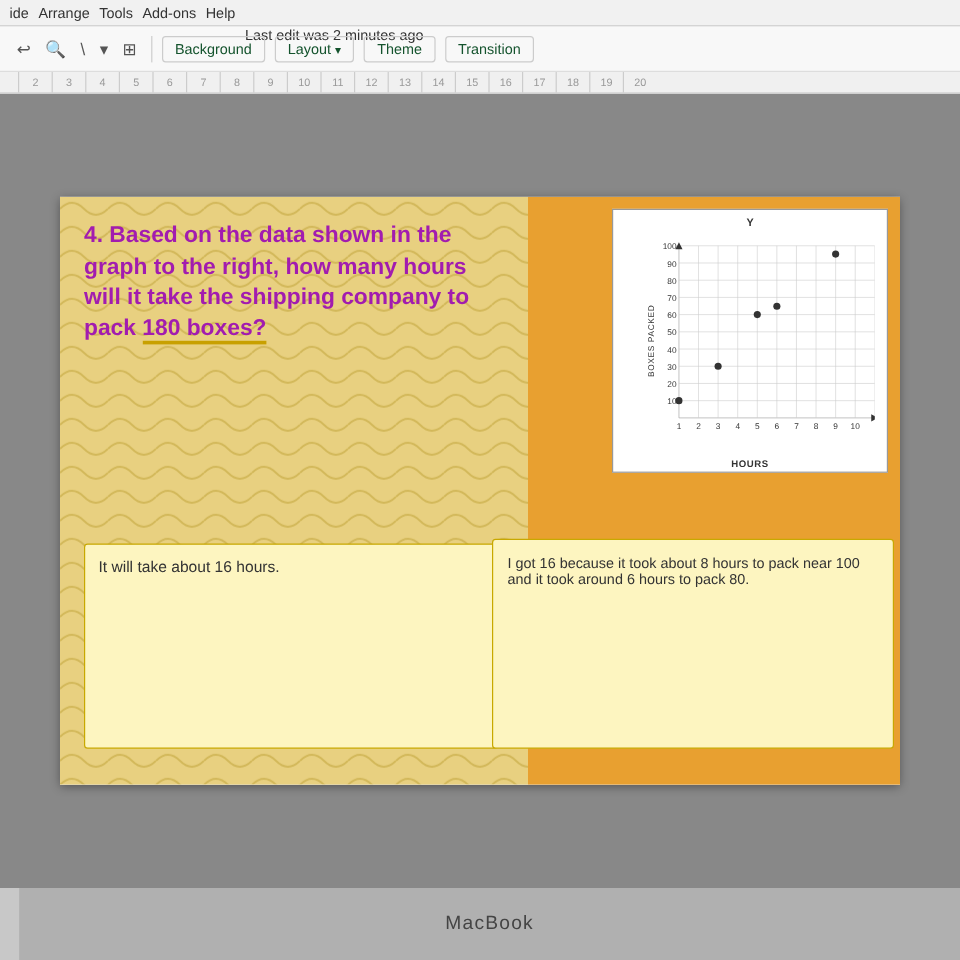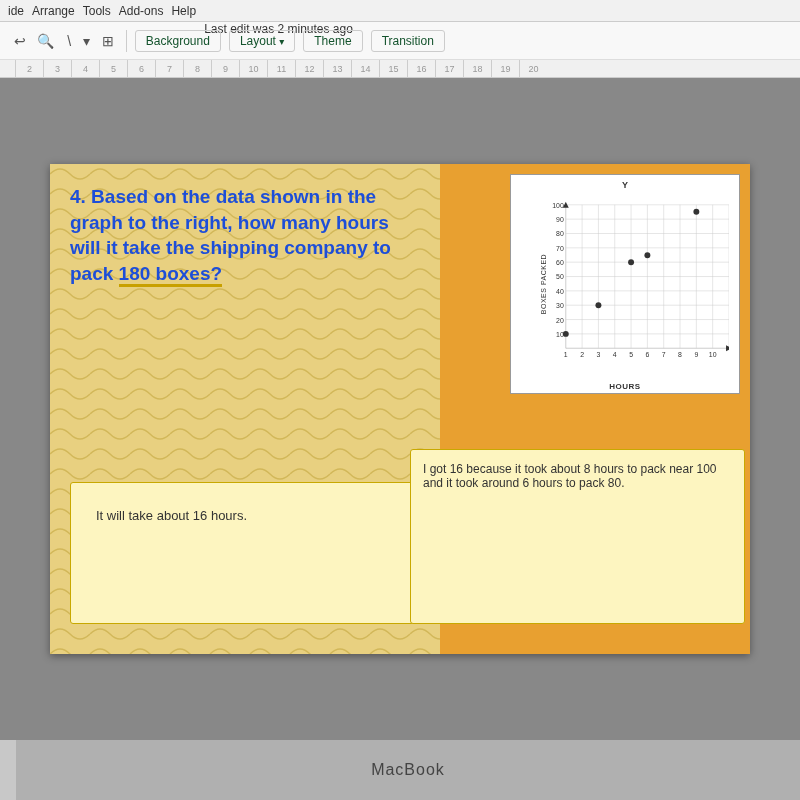--- a/index.html
+++ b/index.html
@@ -138,41 +138,41 @@
     }
 
     
     .question-text {
       position: absolute;
       top: 20px;
       left: 20px;
       width: 340px;
       font-size: 19px;
       font-weight: bold;
-      color: #1d4ed8;
+      color: #a21caf;
       line-height: 1.35;
       z-index: 2;
     }
 
     .underline-yellow {
       border-bottom: 3px solid #c8a000;
       display: inline;
     }
 
     
     .answer-box-left {
       position: absolute;
       bottom: 30px;
       left: 20px;
       width: 345px;
-      height: 142px;
+      height: 171px;
       background: #fdf5c0;
       border: 1.5px solid #c8a800;
       border-radius: 3px;
-      padding: 25px;
+      padding: 11px;
       font-size: 13px;
       color: #333;
       z-index: 2;
     }
 
     
     .slide-right {
       position: absolute;
       right: 0;
       top: 0;

